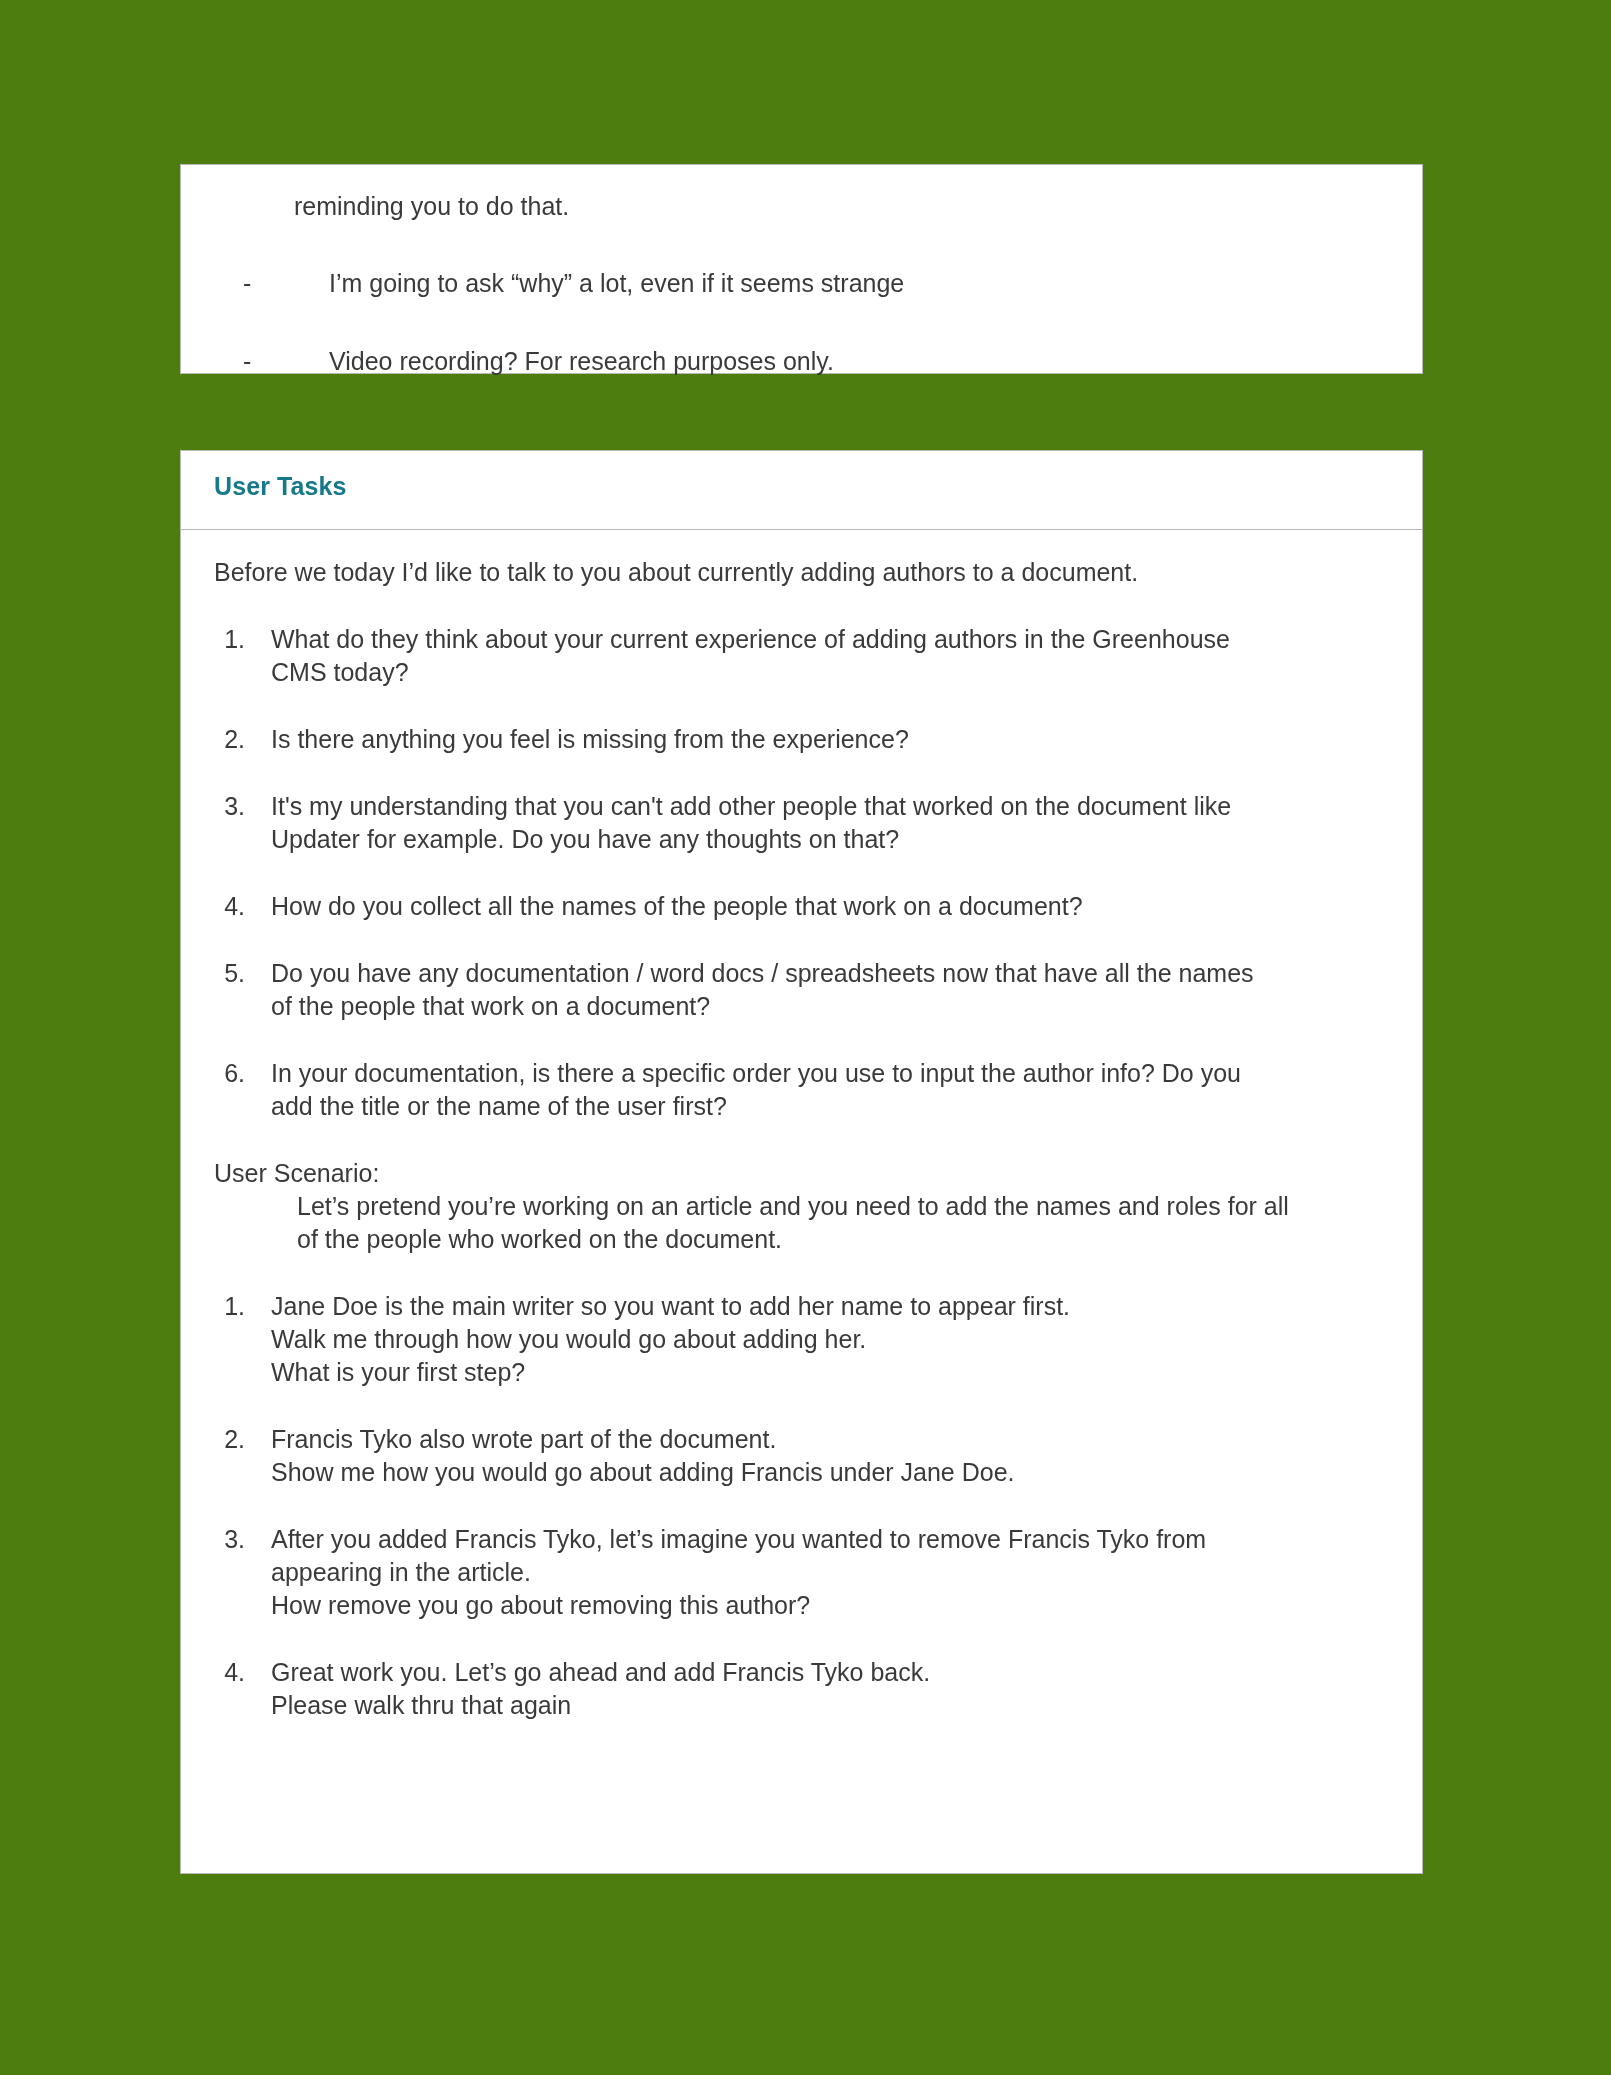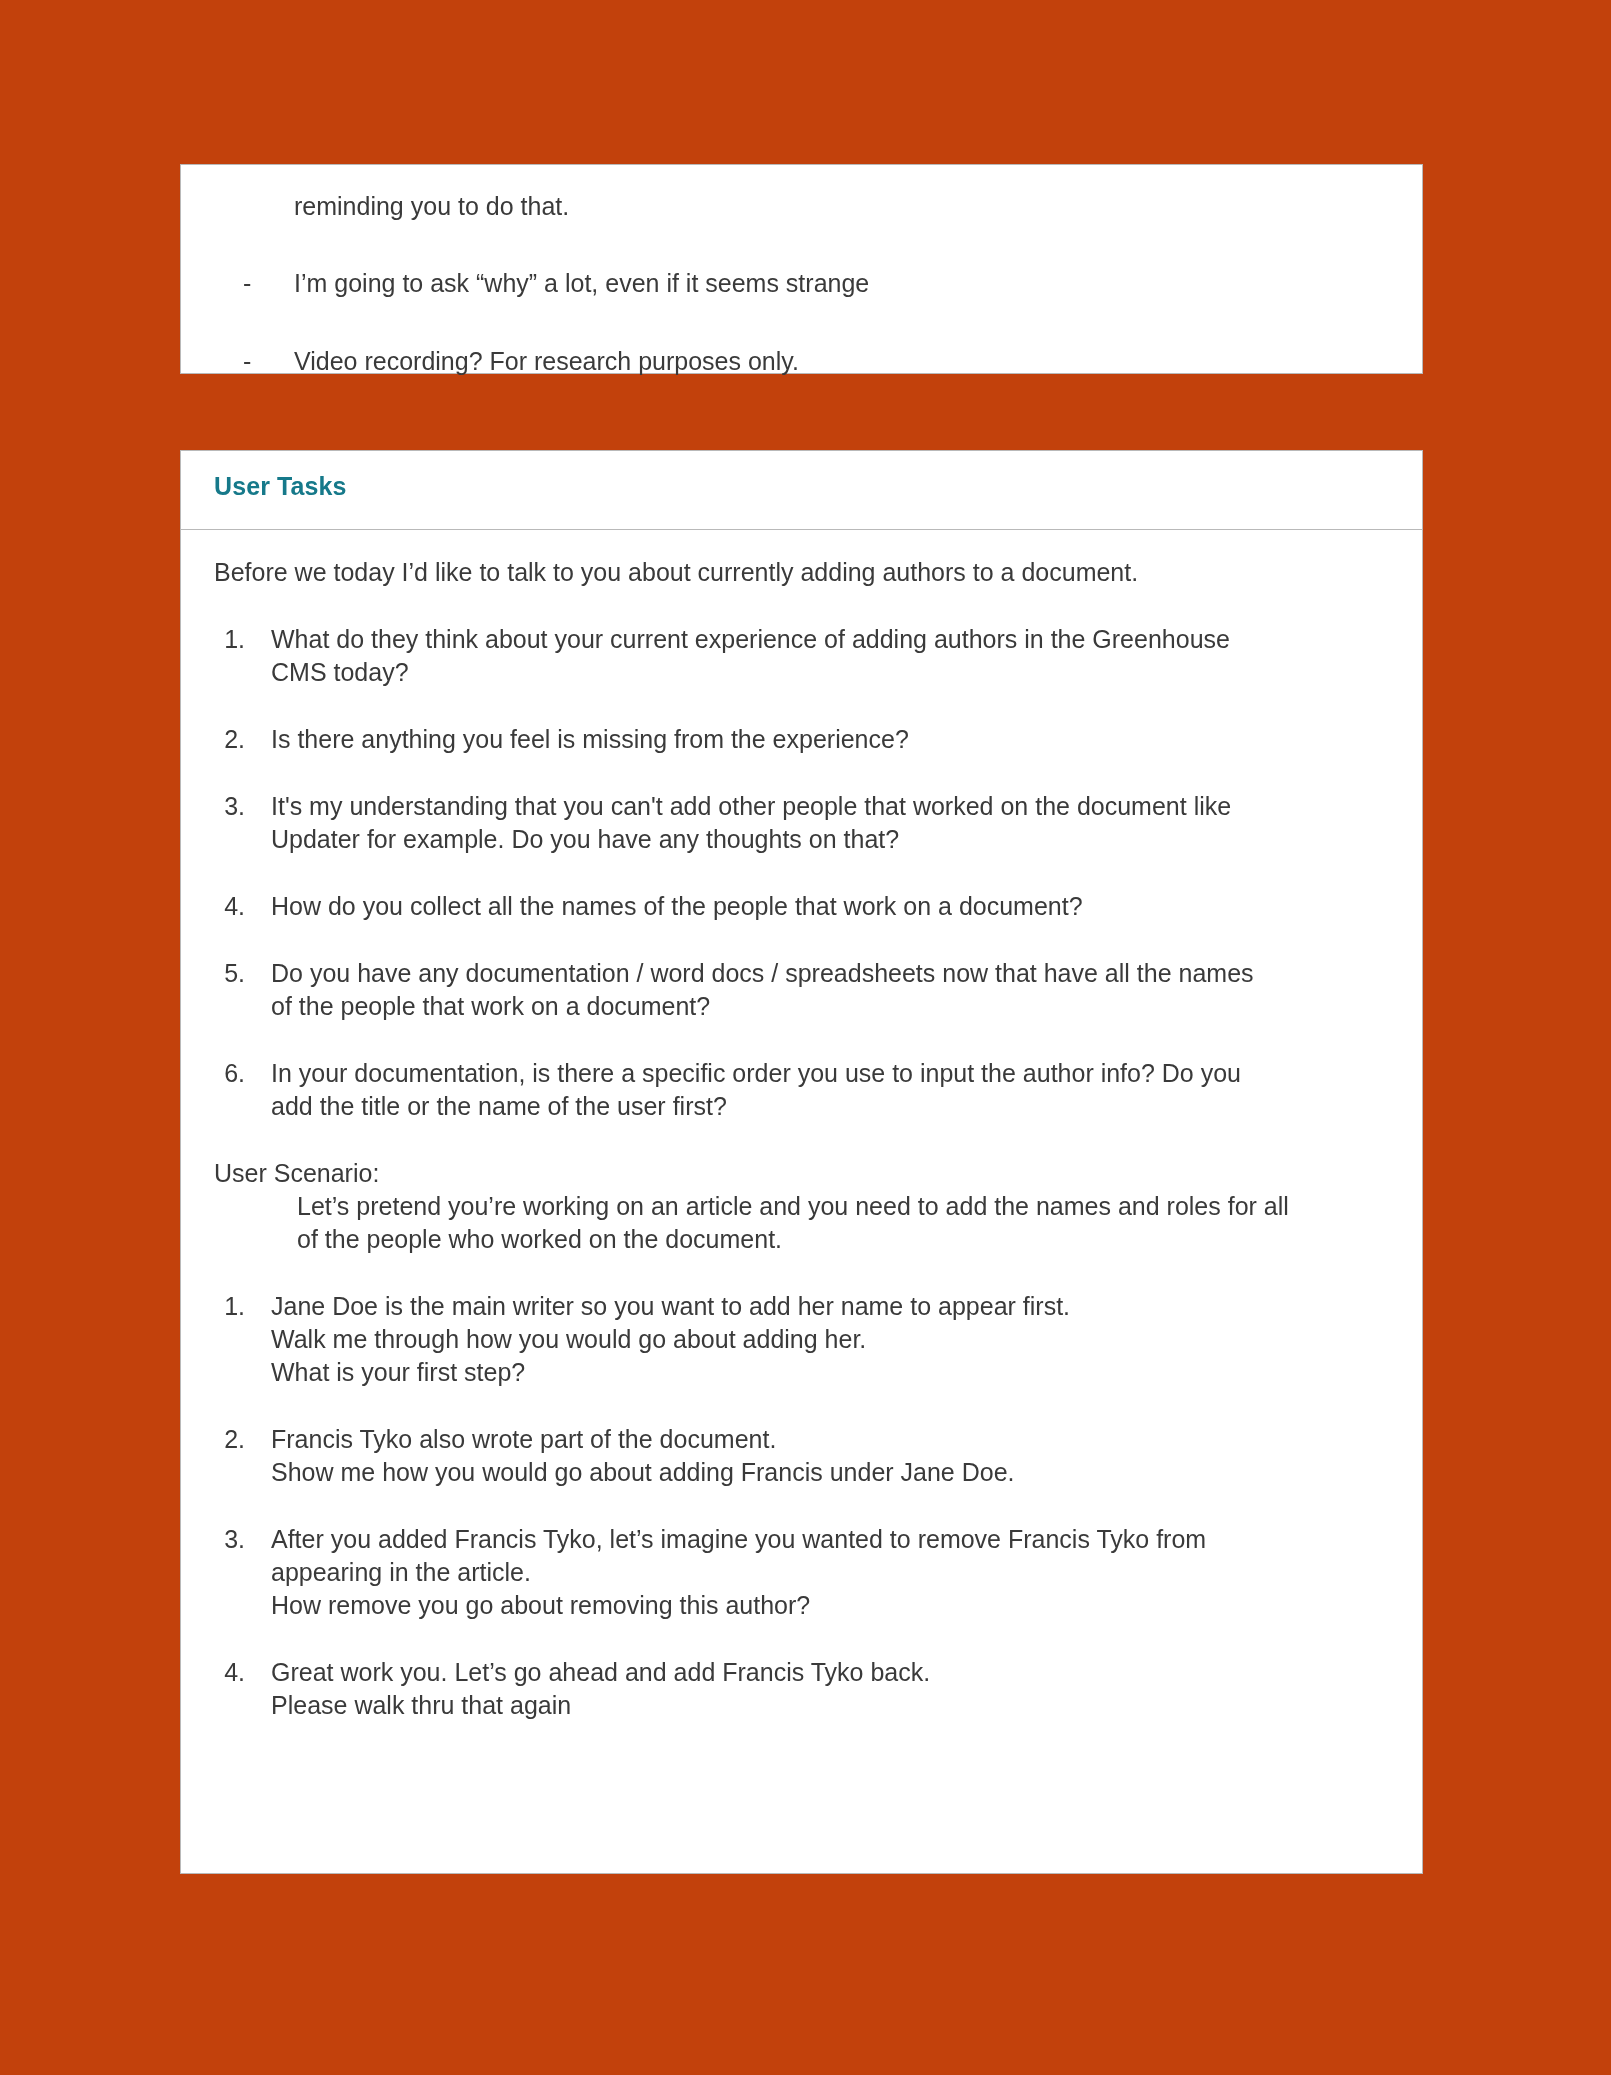--- a/index.html
+++ b/index.html
@@ -11,21 +11,21 @@
     width: 1611px;
     height: 2075px;
     font-family: "Liberation Sans", sans-serif;
     color: #3a3a3a;
     -webkit-font-smoothing: antialiased;
   }
   .page {
     position: relative;
     width: 1611px;
     height: 2075px;
-    background: #c2410c;
+    background: #4d7c0f;
     box-sizing: border-box;
   }
 
   
   .box {
     position: absolute;
     left: 180px;
     width: 1243px;
     border: 1.5px solid #b9b9b9;
     box-sizing: border-box;
@@ -49,21 +49,21 @@
     font-size: 25px;
     line-height: 1.25;
     margin-bottom: 46px;
     padding-left: 62px;
   }
   .bullet-row:last-child { margin-bottom: 0; }
   .bullet-dash {
     width: 51px;
     flex: 0 0 51px;
   }
-  .bullet-text { flex: 1 1 auto; }
+  .bullet-text { flex: 1 1 auto; margin-left: 35px; }
 
   
   .box-tasks {
     top: 450px;
     height: 1424px;
   }
   .tasks-header {
     border-bottom: 1.5px solid #b9b9b9;
     padding: 21px 0 28px 33px;
   }

